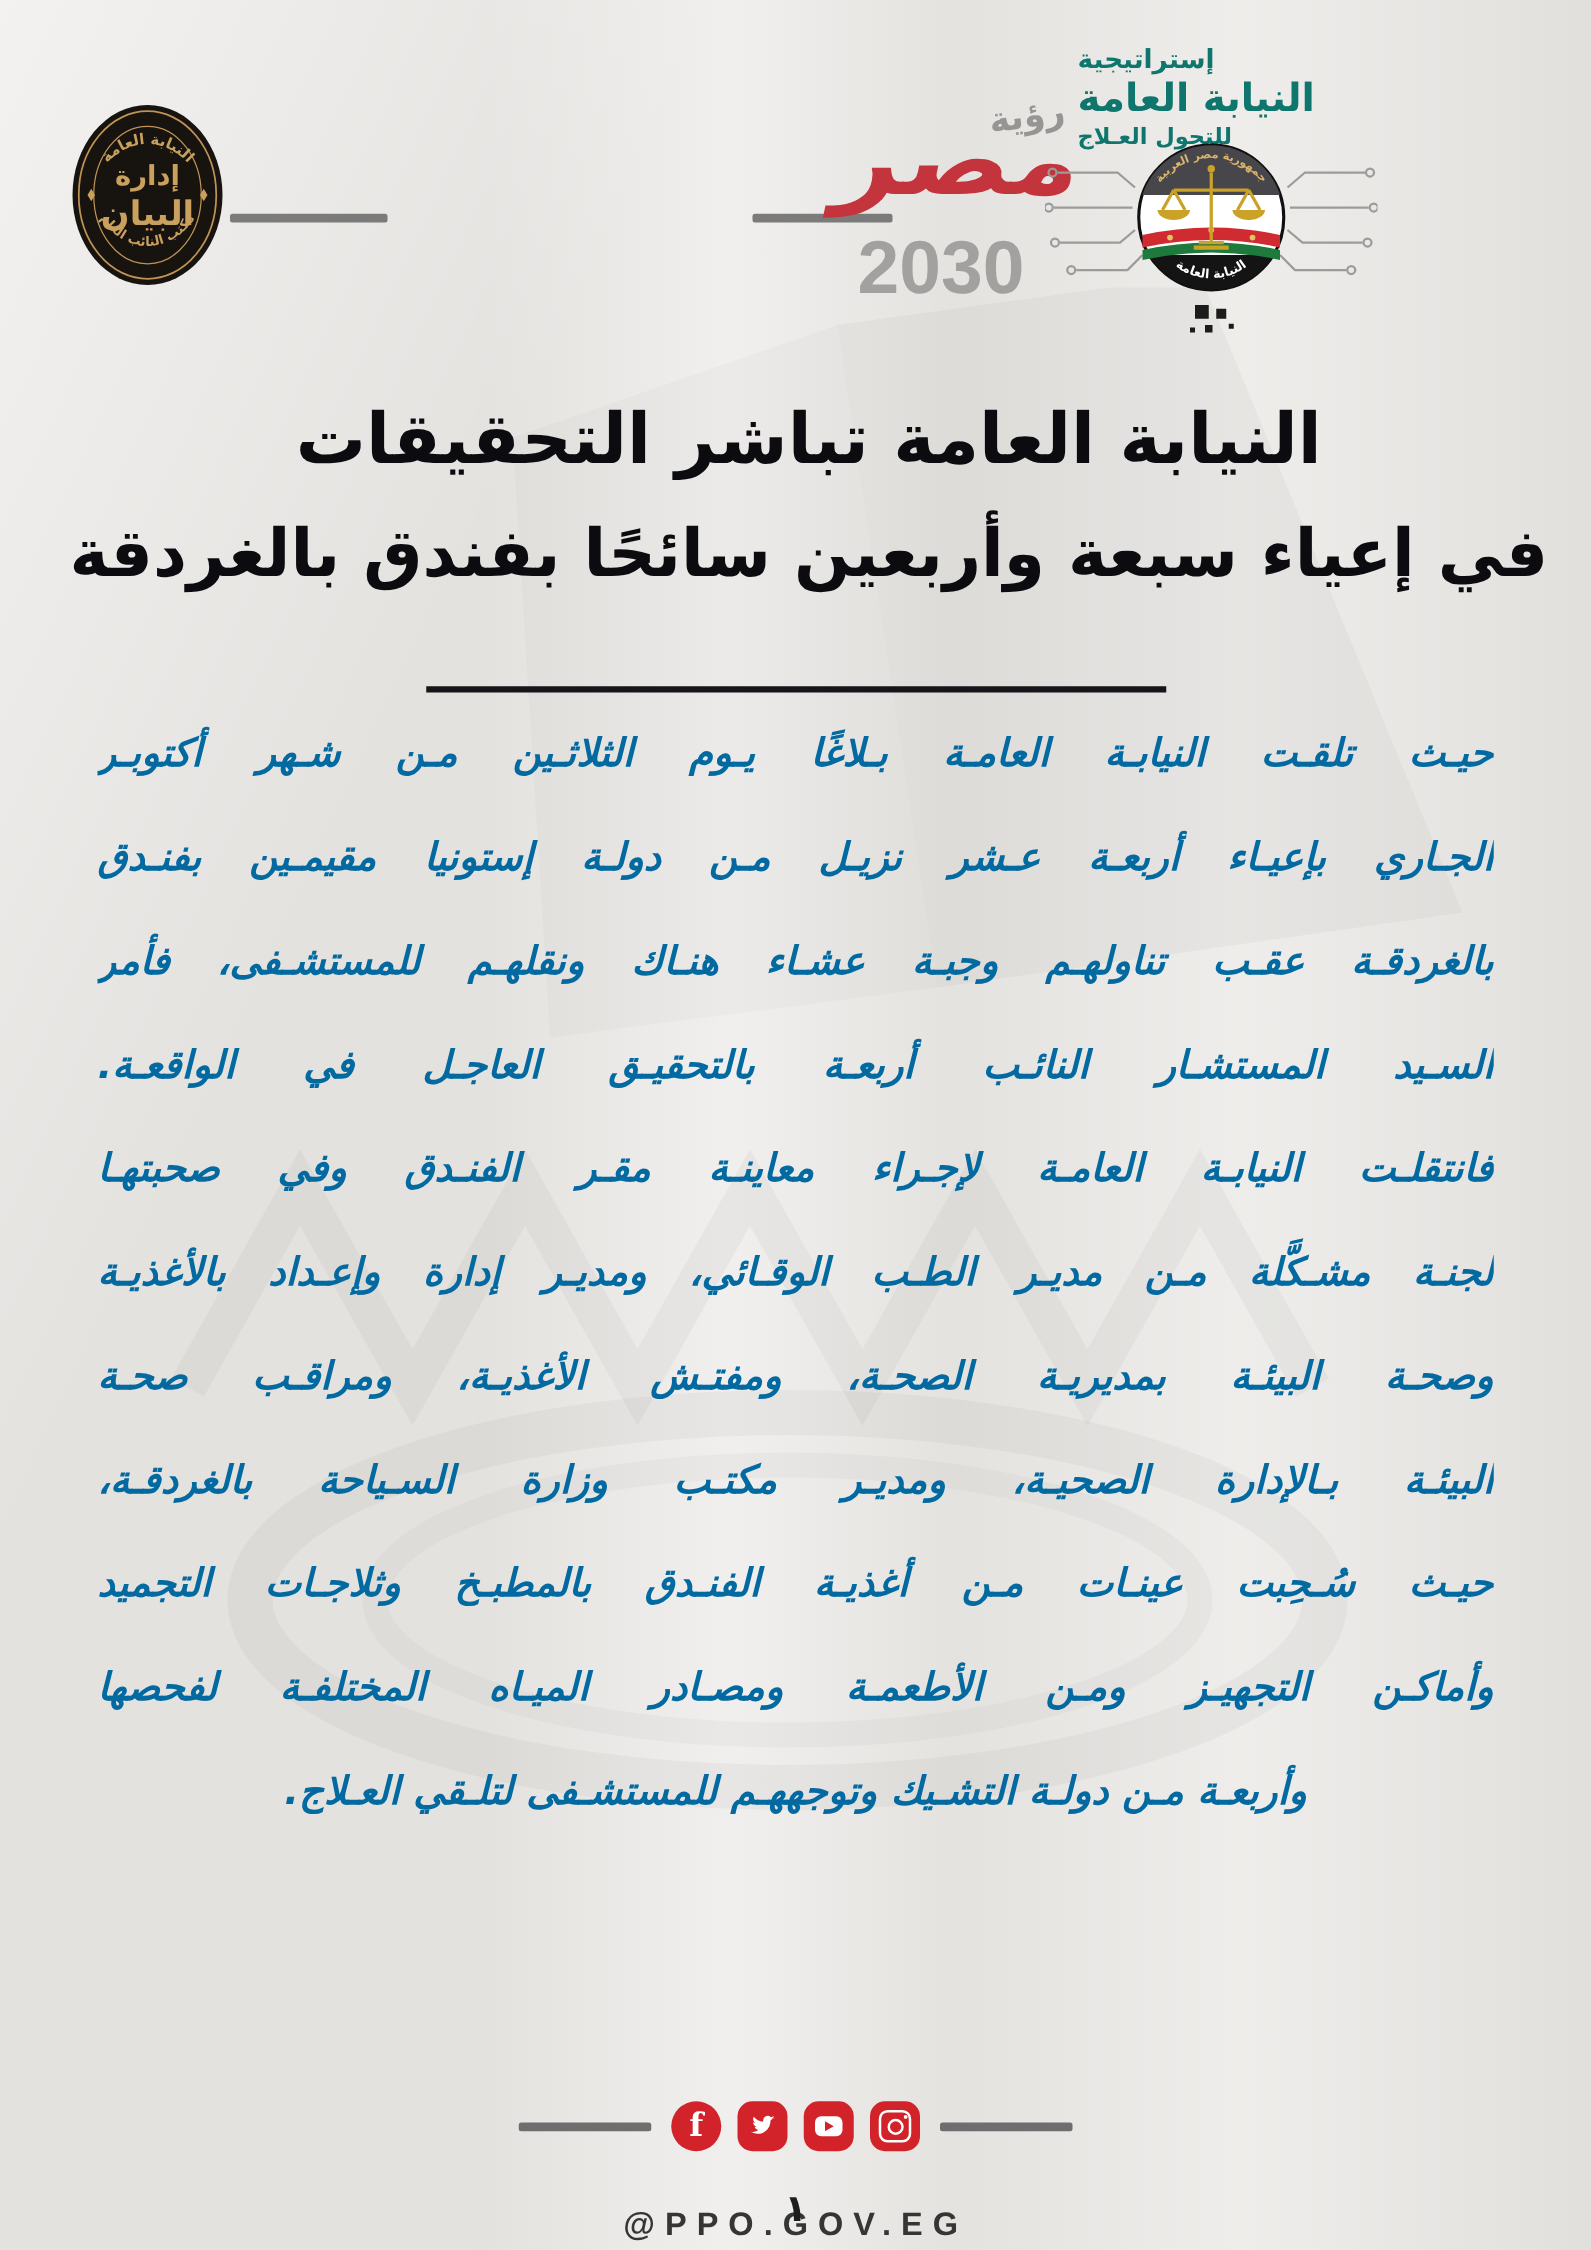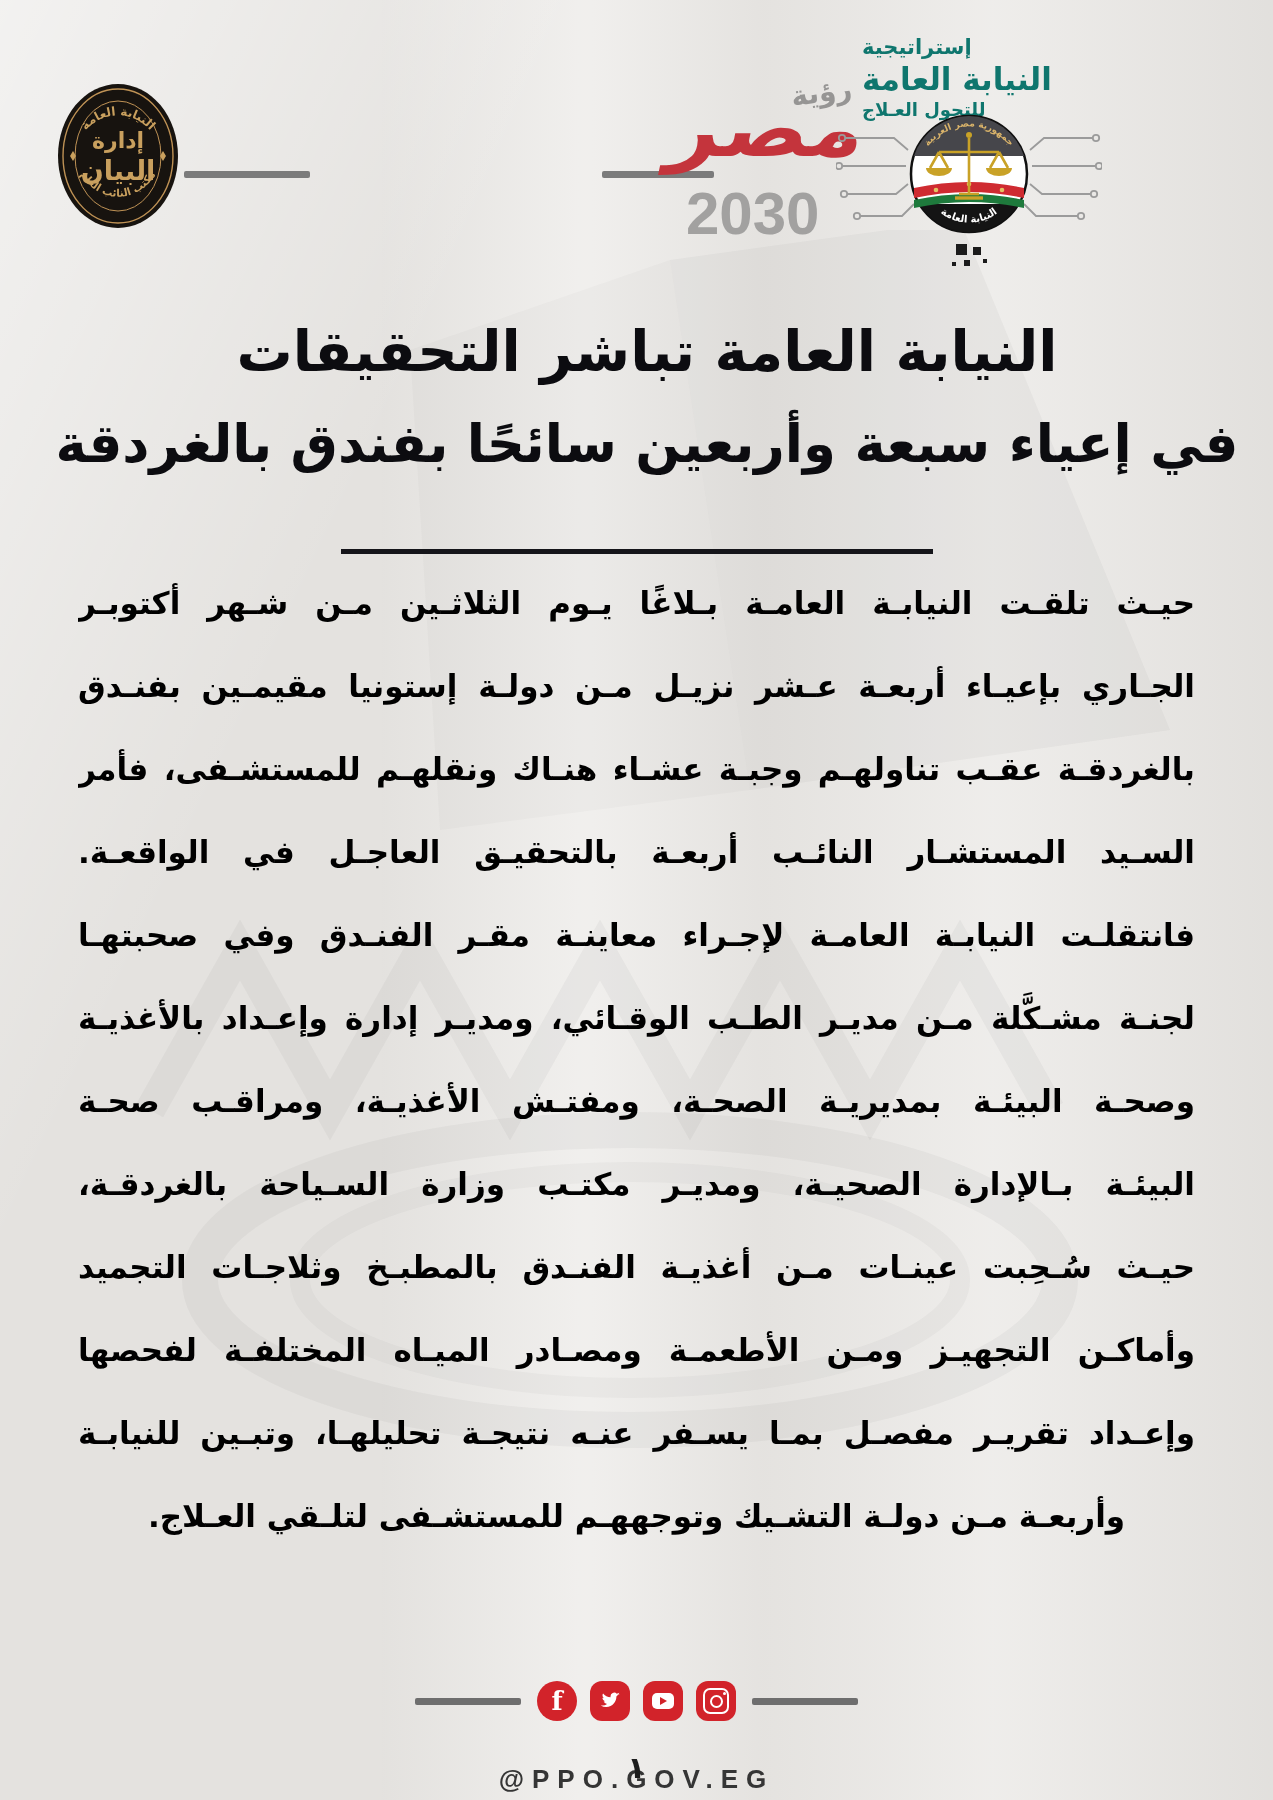--- a/index.html
+++ b/index.html
@@ -32,21 +32,21 @@
   .emblem{position:absolute;left:836px;top:104px;width:266px;height:170px;}
   
   .watermark{position:absolute;left:110px;top:230px;width:1060px;height:1400px;pointer-events:none;}
   
   .title{position:absolute;top:304px;left:0;right:0;text-align:center;direction:rtl;font-weight:bold;color:#0c0c10;margin-left:21px;}
   .title .l1{font-size:56px;line-height:96px;}
   .title .l2{font-size:53px;line-height:88px;}
   .title-underline{position:absolute;top:549px;left:50%;transform:translateX(-50%);width:592px;height:5px;background:#15151a;}
   
   .body-text{position:absolute;top:562px;left:78px;width:1117px;direction:rtl;
-             font-size:31px;font-weight:bold;color:#000000;}
+             font-size:31px;font-weight:bold;color:#0369a1;font-style:italic;}
   .body-text .line{line-height:83px;height:83px;text-align:justify;text-align-last:justify;text-justify:inter-word;overflow:hidden;}
   .body-text .line.last{text-align-last:center;}
   
   .social-row{position:absolute;top:1681px;left:0;right:0;display:flex;align-items:center;justify-content:center;gap:16px;}
   .rule{width:106px;height:7px;background:#6e6e6e;border-radius:2px;}
   .icons{display:flex;gap:13px;align-items:center;}
   .sicon{width:40px;height:40px;background:#d2232a;color:#fff;display:flex;align-items:center;justify-content:center;border-radius:12px;}
   .sicon.fb{border-radius:50%;font-size:26px;font-weight:bold;font-family:"DejaVu Serif",serif;}
   .yt-box{width:22px;height:16px;background:#fff;border-radius:5px;display:flex;align-items:center;justify-content:center;}
   .yt-tri{width:0;height:0;border-left:7px solid #d2232a;border-top:4.5px solid transparent;border-bottom:4.5px solid transparent;}
@@ -175,21 +175,20 @@
     <div class="line">حيـث تلقـت النيابـة العامـة بـلاغًا يـوم الثلاثـين مـن شـهر أكتوبـر</div>
     <div class="line">الجـاري بإعيـاء أربعـة عـشر نزيـل مـن دولـة إستونيا مقيمـين بفنـدق</div>
     <div class="line">بالغردقـة عقـب تناولهـم وجبـة عشـاء هنـاك ونقلهـم للمستشـفى، فأمر</div>
     <div class="line">السـيد المستشـار النائـب أربعـة بالتحقيـق العاجـل في الواقعـة.</div>
     <div class="line">فانتقلـت النيابـة العامـة لإجـراء معاينـة مقـر الفنـدق وفي صحبتهـا</div>
     <div class="line">لجنـة مشـكَّلة مـن مديـر الطـب الوقـائي، ومديـر إدارة وإعـداد بالأغذيـة</div>
     <div class="line">وصحـة البيئـة بمديريـة الصحـة، ومفتـش الأغذيـة، ومراقـب صحـة</div>
     <div class="line">البيئـة بـالإدارة الصحيـة، ومديـر مكتـب وزارة السـياحة بالغردقـة،</div>
     <div class="line">حيـث سُـحِبت عينـات مـن أغذيـة الفنـدق بالمطبـخ وثلاجـات التجميد</div>
     <div class="line">وأماكـن التجهيـز ومـن الأطعمـة ومصـادر الميـاه المختلفـة لفحصها</div>
-    <div class="line">وإعـداد تقريـر مفصـل بمـا يسـفر عنـه نتيجـة تحليلهـا، وتبـين للنيابـة</div>
     <div class="line last">وأربعـة مـن دولـة التشـيك وتوجههـم للمستشـفى لتلـقي العـلاج.</div>
   </div>
 
   <div class="social-row">
     <div class="rule"></div>
     <div class="icons">
       <div class="sicon fb">
           <span>f</span>
         </div>
       <div class="sicon">

